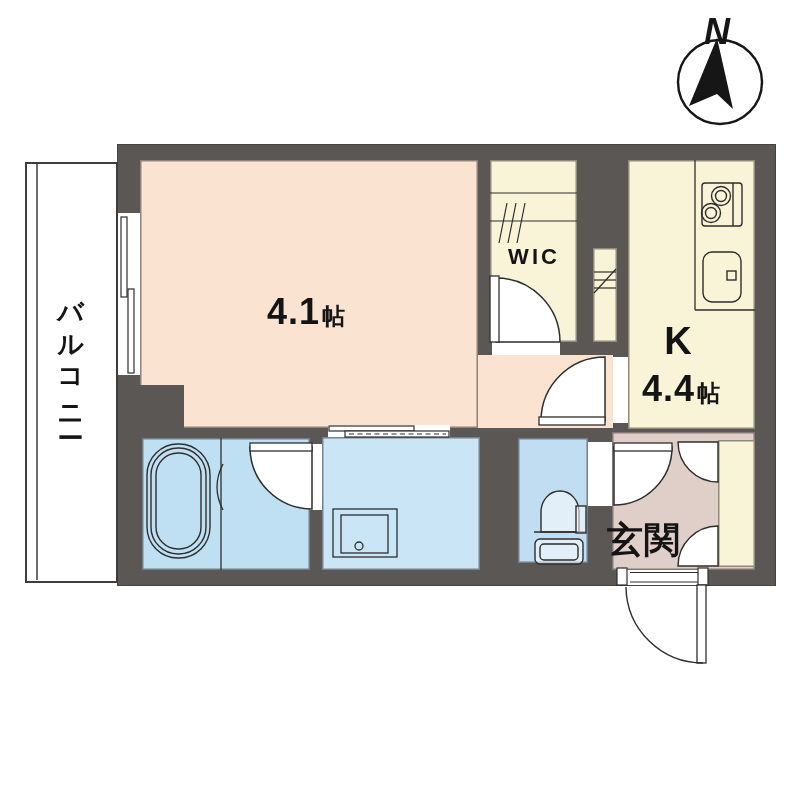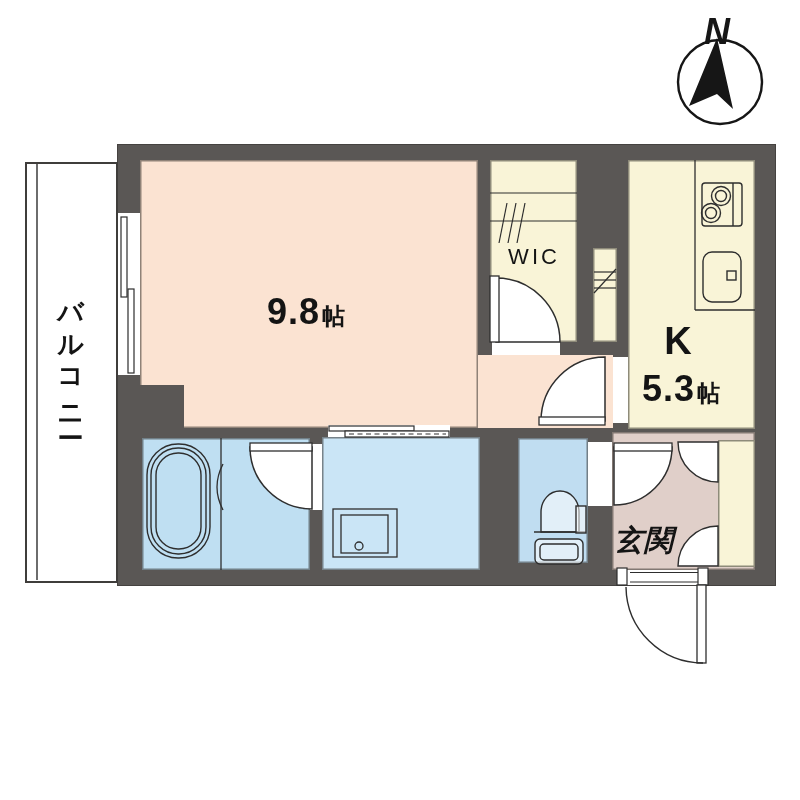--- a/index.html
+++ b/index.html
@@ -158,27 +158,27 @@
         <circle cx="720" cy="82" r="42" stroke="#161616" stroke-width="2.4" fill="#fff"></circle>
         <polygon points="717,38 733,109 717,94 689,106" fill="#161616" stroke="none"></polygon>
       </g>
       <text x="704" y="44" font-size="36" font-weight="900" font-style="italic" fill="#161616" stroke="none" font-family="Liberation Sans, DejaVu Sans, sans-serif">N</text>
     </g>
   </svg>
 
   <div class="lbl" style="left:71px;top:356px;writing-mode:vertical-rl;font-size:26px;font-weight:600;letter-spacing:6px;">バルコニー</div>
 
   <div class="lbl size-line" style="left:306px;top:312px;">
-    <span class="size-val">9.8</span>
+    <span class="size-val">4.1</span>
       <span class="size-unit">帖</span>
   </div>
 
-  <div class="lbl" style="left:534px;top:257px;font-size:22px;font-weight:400;letter-spacing:3px;">WIC</div>
+  <div class="lbl" style="left:534px;top:257px;font-size:22px;font-weight:700;letter-spacing:3px;">WIC</div>
 
   <div class="lbl" style="left:678px;top:341px;font-size:38px;font-weight:600;">K</div>
   <div class="lbl size-line" style="left:681px;top:389px;">
-    <span class="size-val">5.3</span>
+    <span class="size-val">4.4</span>
       <span class="size-unit">帖</span>
   </div>
 
-  <div class="lbl lbl-kanji" style="left:644px;top:540px;font-size:29px;letter-spacing:1px;font-style:italic;">玄関</div>
+  <div class="lbl lbl-kanji" style="left:644px;top:540px;font-size:36px;letter-spacing:1px;">玄関</div>
 
 </div>
 
 </body></html>

